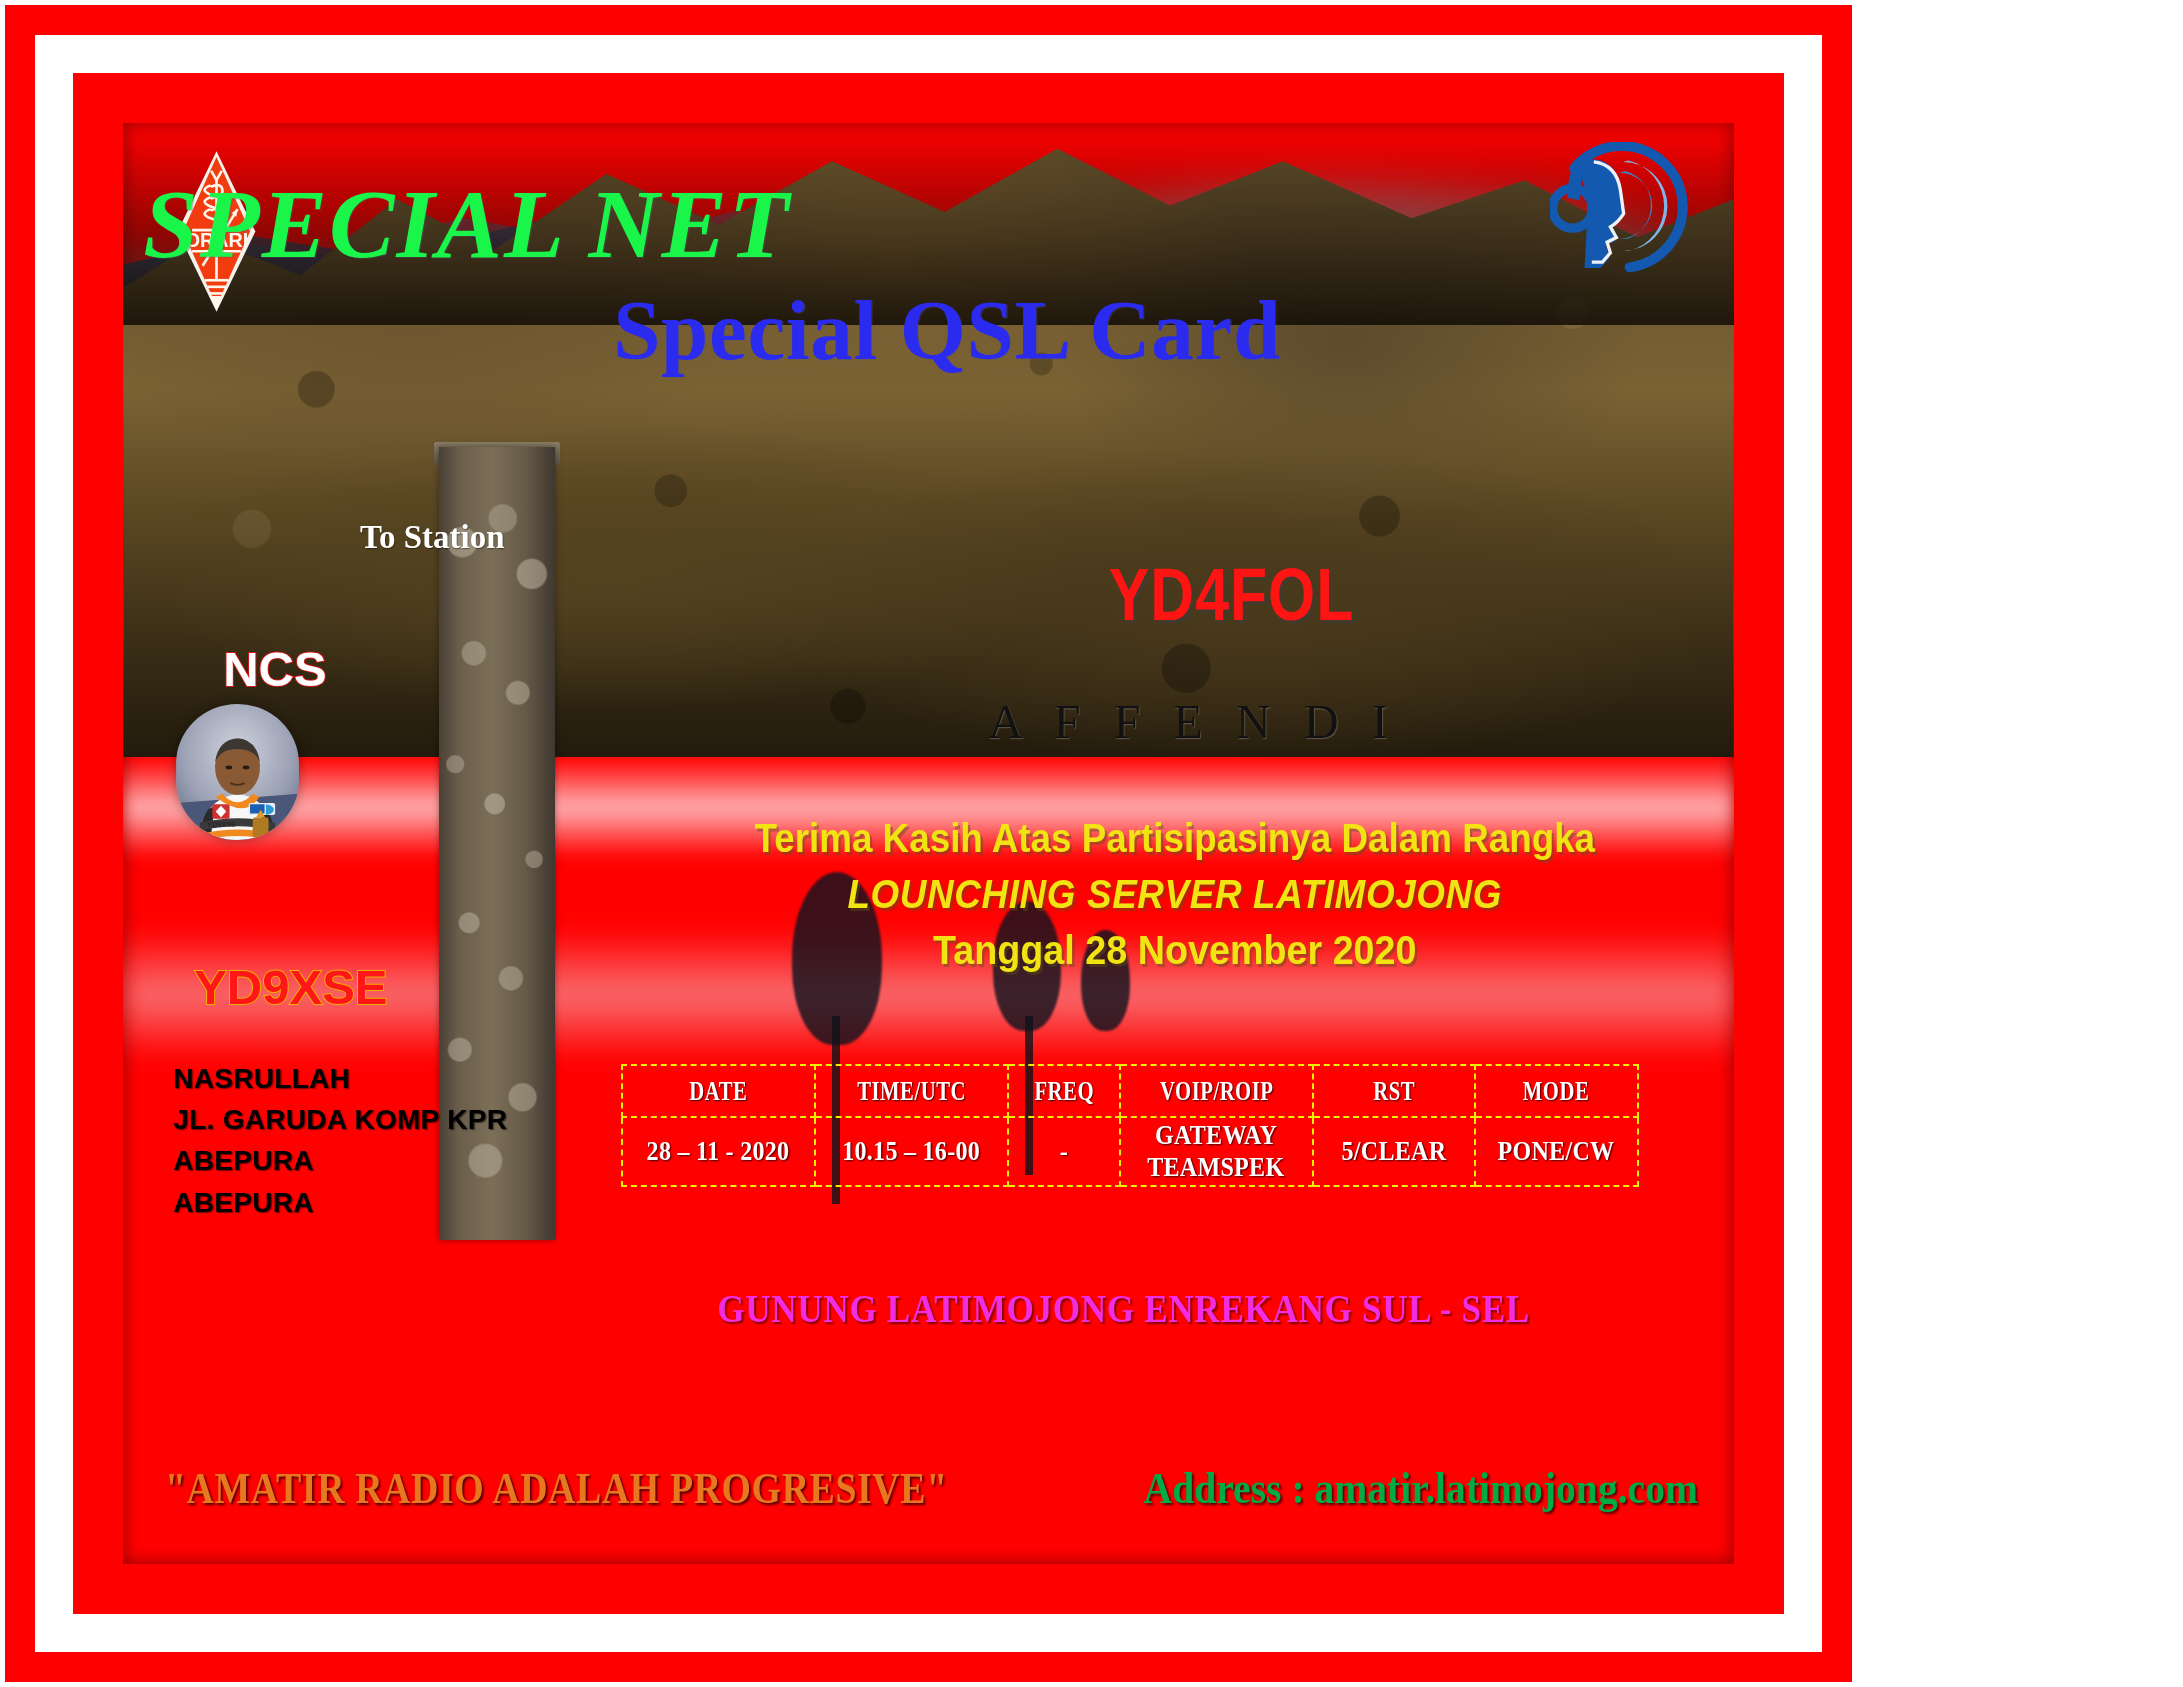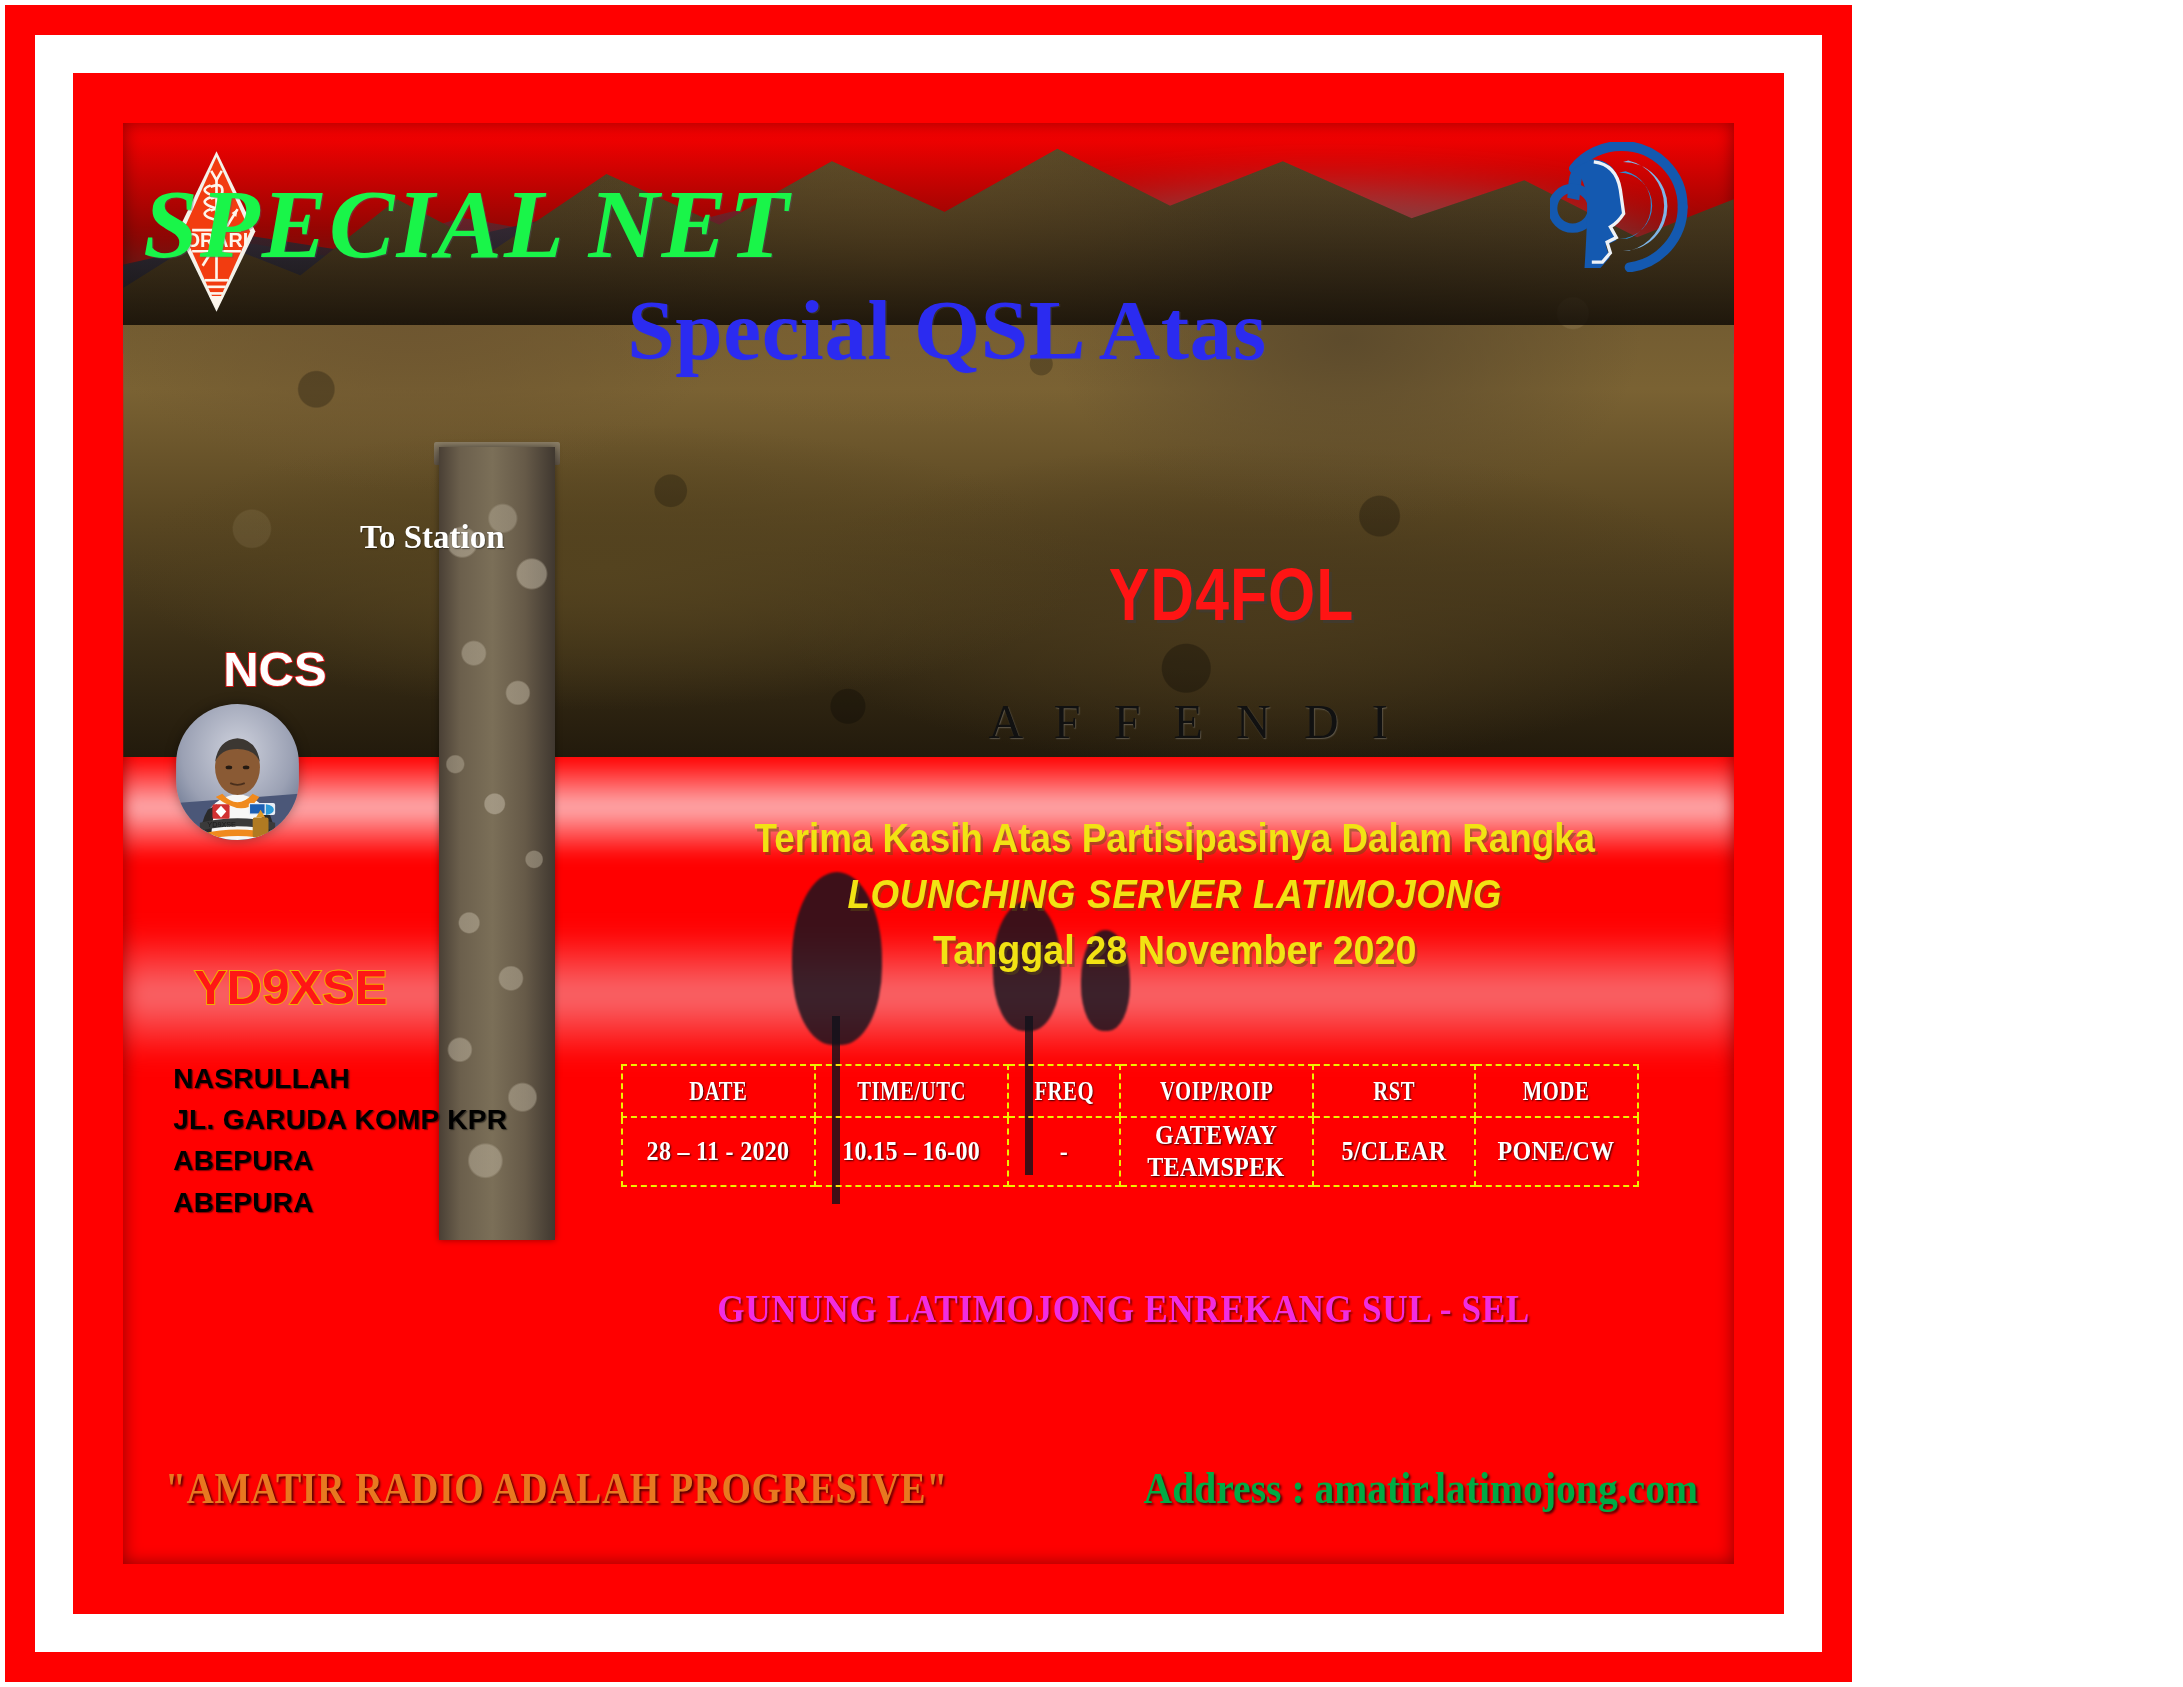--- a/index.html
+++ b/index.html
@@ -218,21 +218,21 @@
               <path d="M118 28 A70 70 0 0 1 172 96 A70 70 0 0 1 120 164 L110 164 A60 60 0 0 0 110 30 Z" fill="#7fb6e8"></path>
               <path d="M114 44 A52 52 0 0 1 152 96 A52 52 0 0 1 116 146 L104 146 A44 44 0 0 0 104 46 Z" fill="#2c8fd6"></path>
               <path d="M44 34 q-14 6 -16 26 l-2 24 18 4 6 -52 Z" fill="#1459b0"></path>
               <circle cx="34" cy="100" r="30" fill="none" stroke="#1459b0" stroke-width="14"></circle>
               <path d="M62 26 q38 0 44 44 l6 38 q-10 16 -22 22 l10 18 -16 8 6 18 -14 16 -24 0 q4 -64 4 -90 q0 -46 -22 -58 Z" fill="#1459b0"></path>
               <path d="M66 30 q34 4 40 42 l5 36 q-9 14 -20 20 l9 16 -14 7 5 16 -12 14 -16 0" fill="none" stroke="#eef2f7" stroke-width="5"></path>
             </svg>
           </div>
 
           <div class="abs" id="title-special-net">SPECIAL NET</div>
-          <div class="abs" id="title-qsl">Special QSL Atas</div>
+          <div class="abs" id="title-qsl">Special QSL Card</div>
           <div class="abs" id="to-station">To Station</div>
           <div class="abs" id="callsign">YD4FOL</div>
           <div class="abs" id="opname">A F F E N D I</div>
 
           <div class="abs yellow-line" id="thanks">Terima Kasih Atas Partisipasinya Dalam Rangka</div>
           <div class="abs yellow-line" id="event">LOUNCHING SERVER LATIMOJONG</div>
           <div class="abs yellow-line" id="eventdate">Tanggal  28  November  2020</div>
 
           <div class="abs" id="ncs-label">NCS</div>
           <div class="abs" id="ncs-photo">

